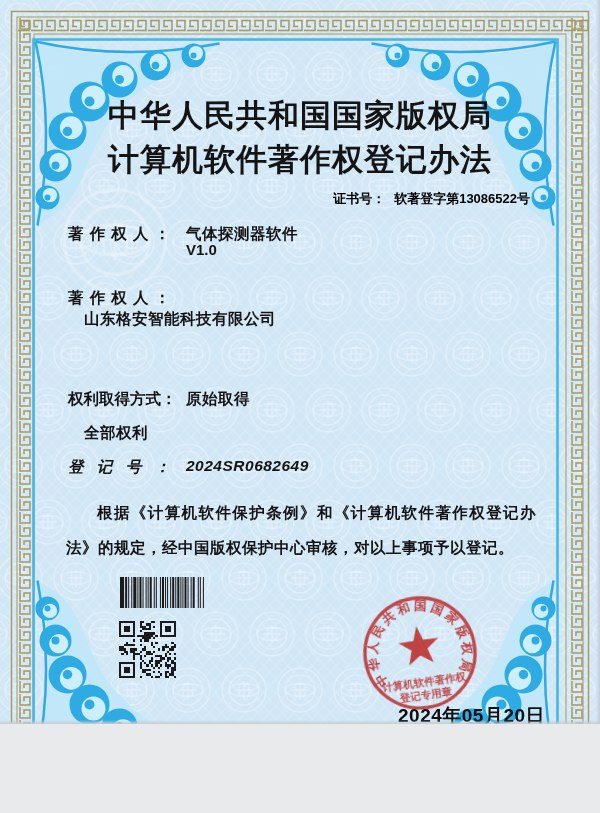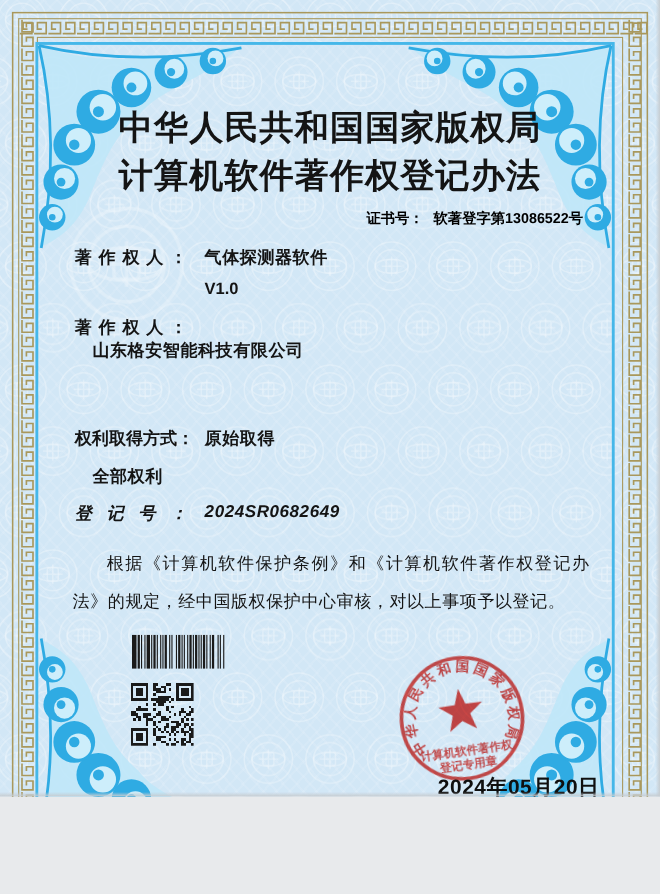--- a/index.html
+++ b/index.html
@@ -15,23 +15,23 @@
          font-family:"Liberation Serif",serif;font-weight:900;font-size:31px;
          color:#141414;letter-spacing:1px;white-space:nowrap;}
   .t1{top:95px;} .t2{top:139px;}
   .certno{position:absolute;top:190px;right:70px;font-size:13px;font-weight:700;
           color:#000000;display:flex;gap:9px;white-space:nowrap;}
   .frow{position:absolute;left:68px;display:flex;color:#141414;font-weight:700;
         font-size:15.5px;white-space:nowrap;}
   .flabel{width:102px;flex:none;text-align:justify;text-align-last:justify;}
   .fvalue{margin-left:16px;letter-spacing:.5px;}
   .r1{top:224px;} .r2{top:288px;flex-direction:column;} .r3{top:389px;} .r4{top:423px;} .r5{top:457px;font-style:italic;}
-  .version{position:absolute;left:186px;top:254px;font-weight:700;font-size:15px;color:#141414;}
+  .version{position:absolute;left:186px;top:241px;font-weight:700;font-size:15px;color:#141414;}
   .statement{position:absolute;left:66px;top:495px;width:470px;font-size:15.5px;
-             font-weight:400;line-height:35px;text-indent:2em;text-align:justify;
+             font-weight:700;line-height:35px;text-indent:2em;text-align:justify;
              color:#141414;letter-spacing:.5px;}
   .barcode{position:absolute;left:120px;top:577px;}
   .qr{position:absolute;left:119px;top:621px;}
   .seal{position:absolute;left:345px;top:578px;width:150px;height:150px;
         transform:rotate(-8deg);mix-blend-mode:multiply;
         font-family:"Liberation Serif",serif;font-weight:700;}
   .date{position:absolute;left:356px;top:703px;font-size:19px;font-weight:800;
         color:#0f0f0f;letter-spacing:.5px;margin-left:42px;}
   .edge-r{position:absolute;right:0;top:0;width:4px;height:100%;
           background:linear-gradient(to left,#c6ccd1,rgba(198,204,209,0));}

